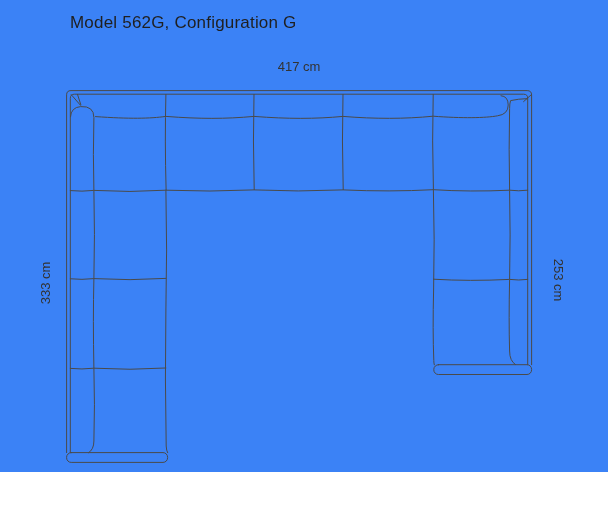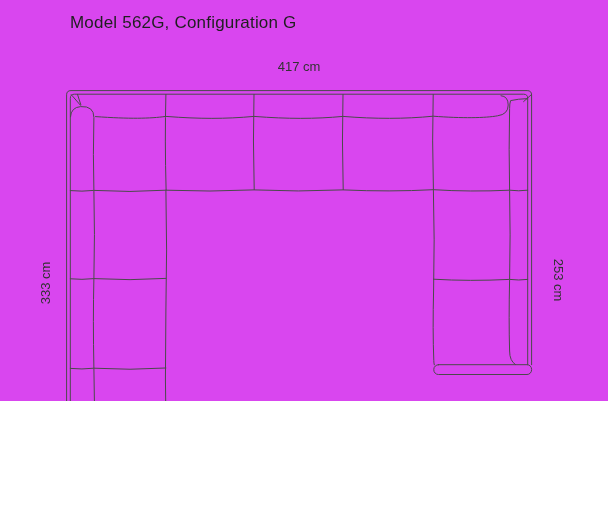--- a/index.html
+++ b/index.html
@@ -1,19 +1,19 @@
 <!DOCTYPE html>
 <html><head>
 <meta charset="utf-8">
 <style>
   html,body{margin:0;padding:0;background:#fff;}
   .stage{
     position:relative;
-    width:608px;height:401px;
-    background:#d946ef;
+    width:608px;height:472px;
+    background:#3b82f6;
     font-family:"Liberation Sans", sans-serif;
     overflow:hidden;
   }
   .title{
     position:absolute;
     left:70px;top:13px;
     font-size:17px;
     letter-spacing:.2px;
     color:#1f1f1f;
     white-space:nowrap;

